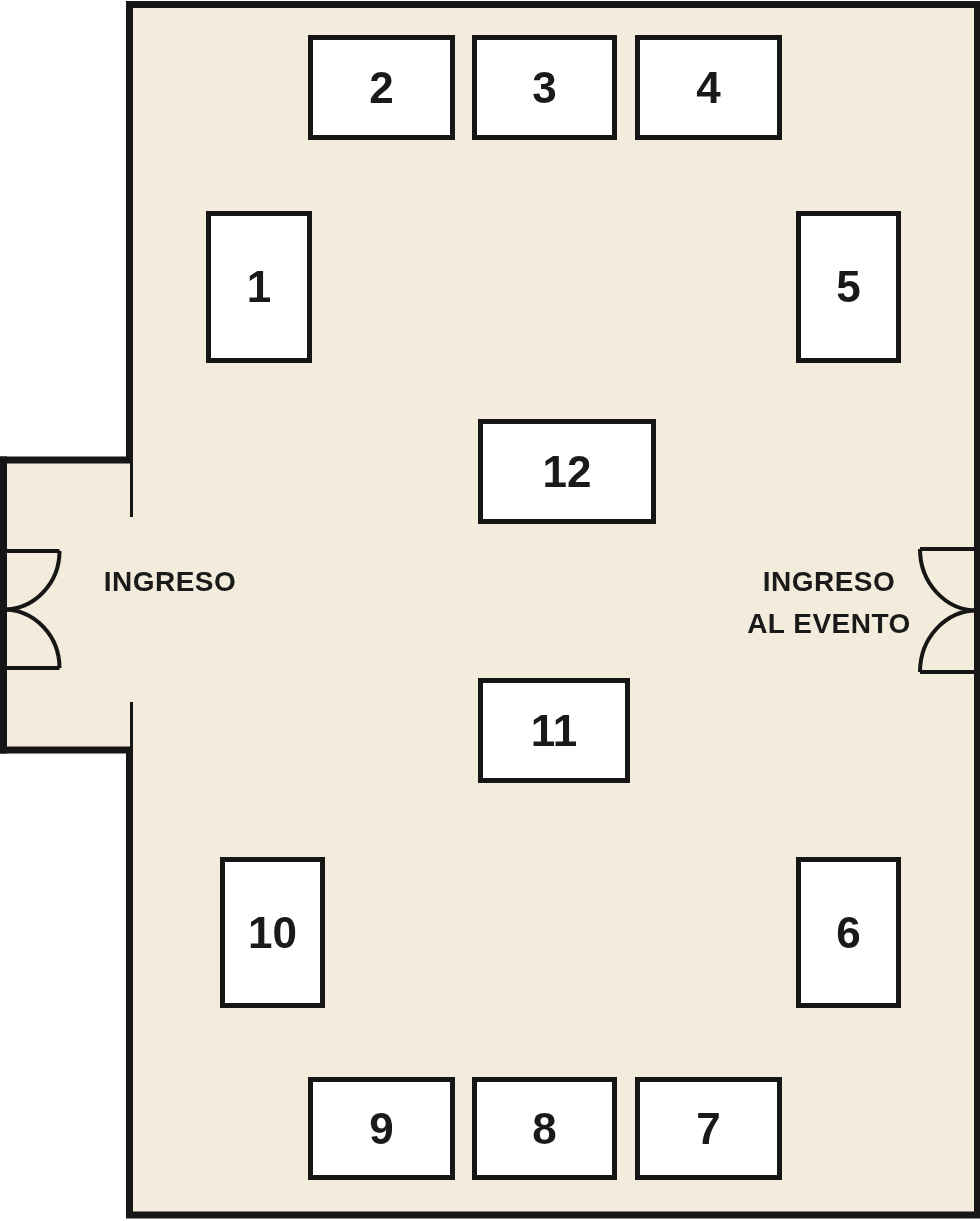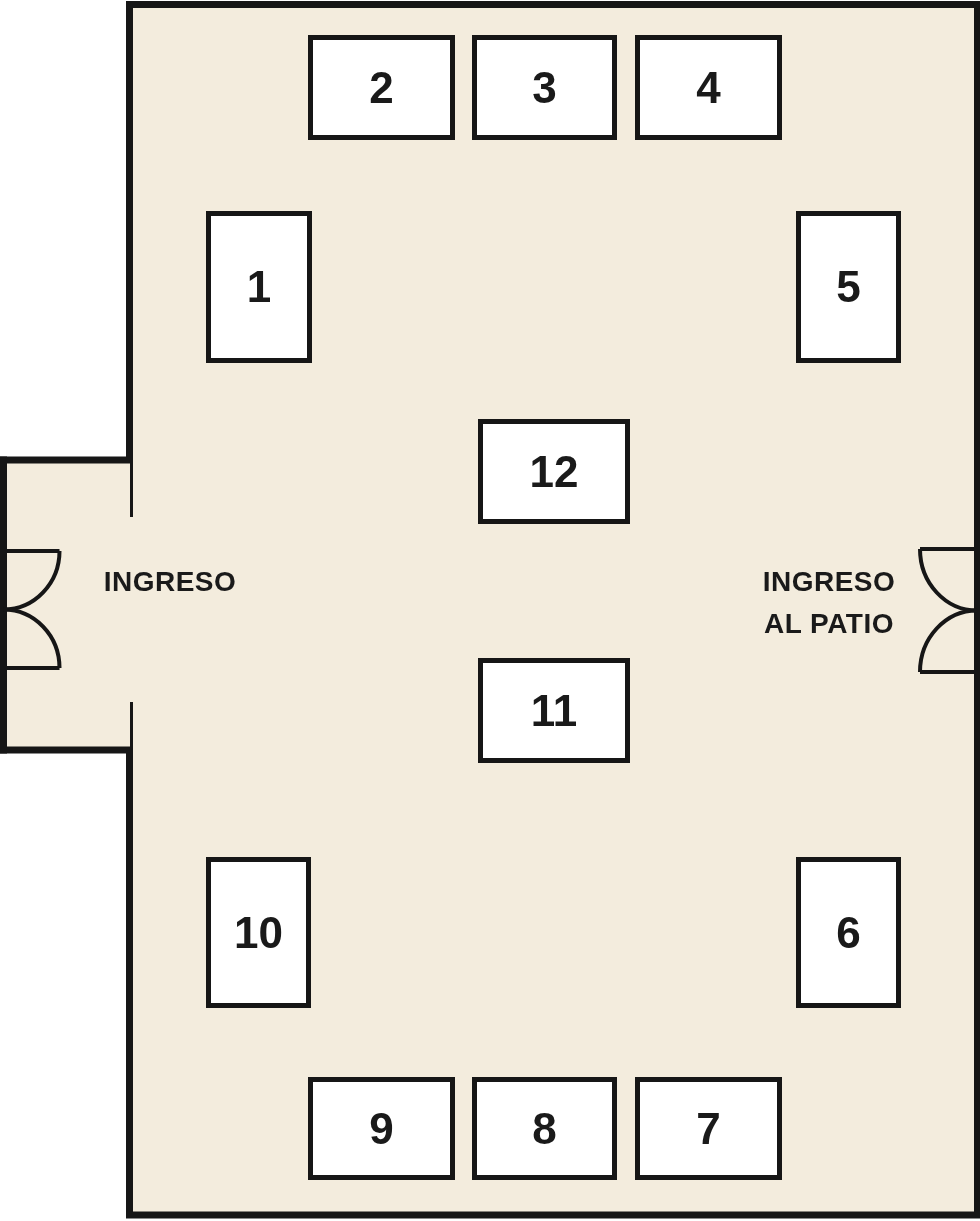--- a/index.html
+++ b/index.html
@@ -102,33 +102,33 @@
       </div>
       <div class="booth" style="left: 635px; top: 1077px; width: 147px; height: 103px;">
         <span>7</span>
       </div>
       <div class="booth" style="left: 472px; top: 1077px; width: 145px; height: 103px;">
         <span>8</span>
       </div>
       <div class="booth" style="left: 308px; top: 1077px; width: 147px; height: 103px;">
         <span>9</span>
       </div>
-      <div class="booth" style="left: 206px; top: 857px; width: 105px; height: 151px;">
+      <div class="booth" style="left: 220px; top: 857px; width: 105px; height: 151px;">
         <span>10</span>
       </div>
-      <div class="booth" style="left: 478px; top: 658px; width: 152px; height: 105px;">
+      <div class="booth" style="left: 478px; top: 678px; width: 152px; height: 105px;">
         <span>11</span>
       </div>
-      <div class="booth" style="left: 478px; top: 419px; width: 152px; height: 105px;">
+      <div class="booth" style="left: 478px; top: 419px; width: 178px; height: 105px;">
         <span>12</span>
       </div>
     </div>
 
   <div class="entrance-label left">
     <div>INGRESO</div>
   </div>
 
   <div class="entrance-label right">
     <div>INGRESO</div>
-    <div>AL PATIO</div>
+    <div>AL EVENTO</div>
   </div>
 
 </div>
 
 </body></html>

